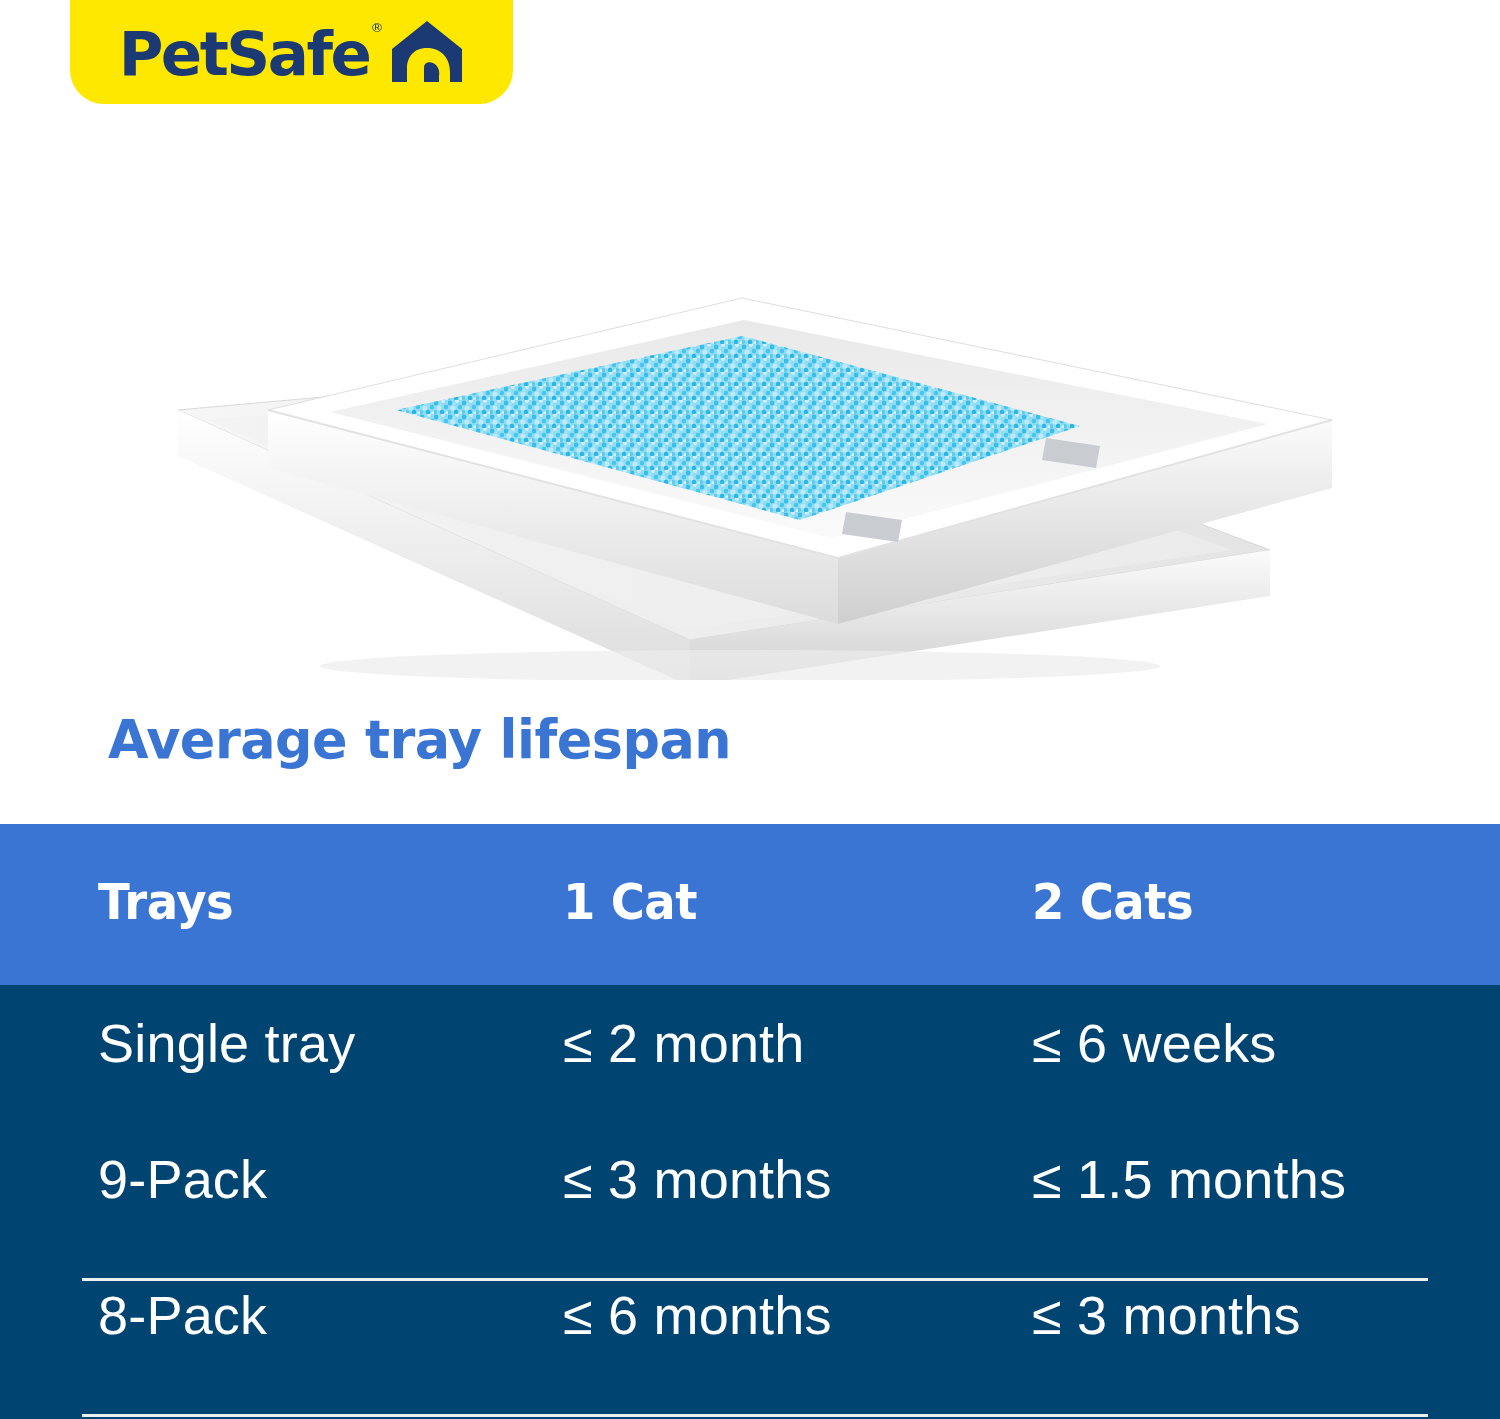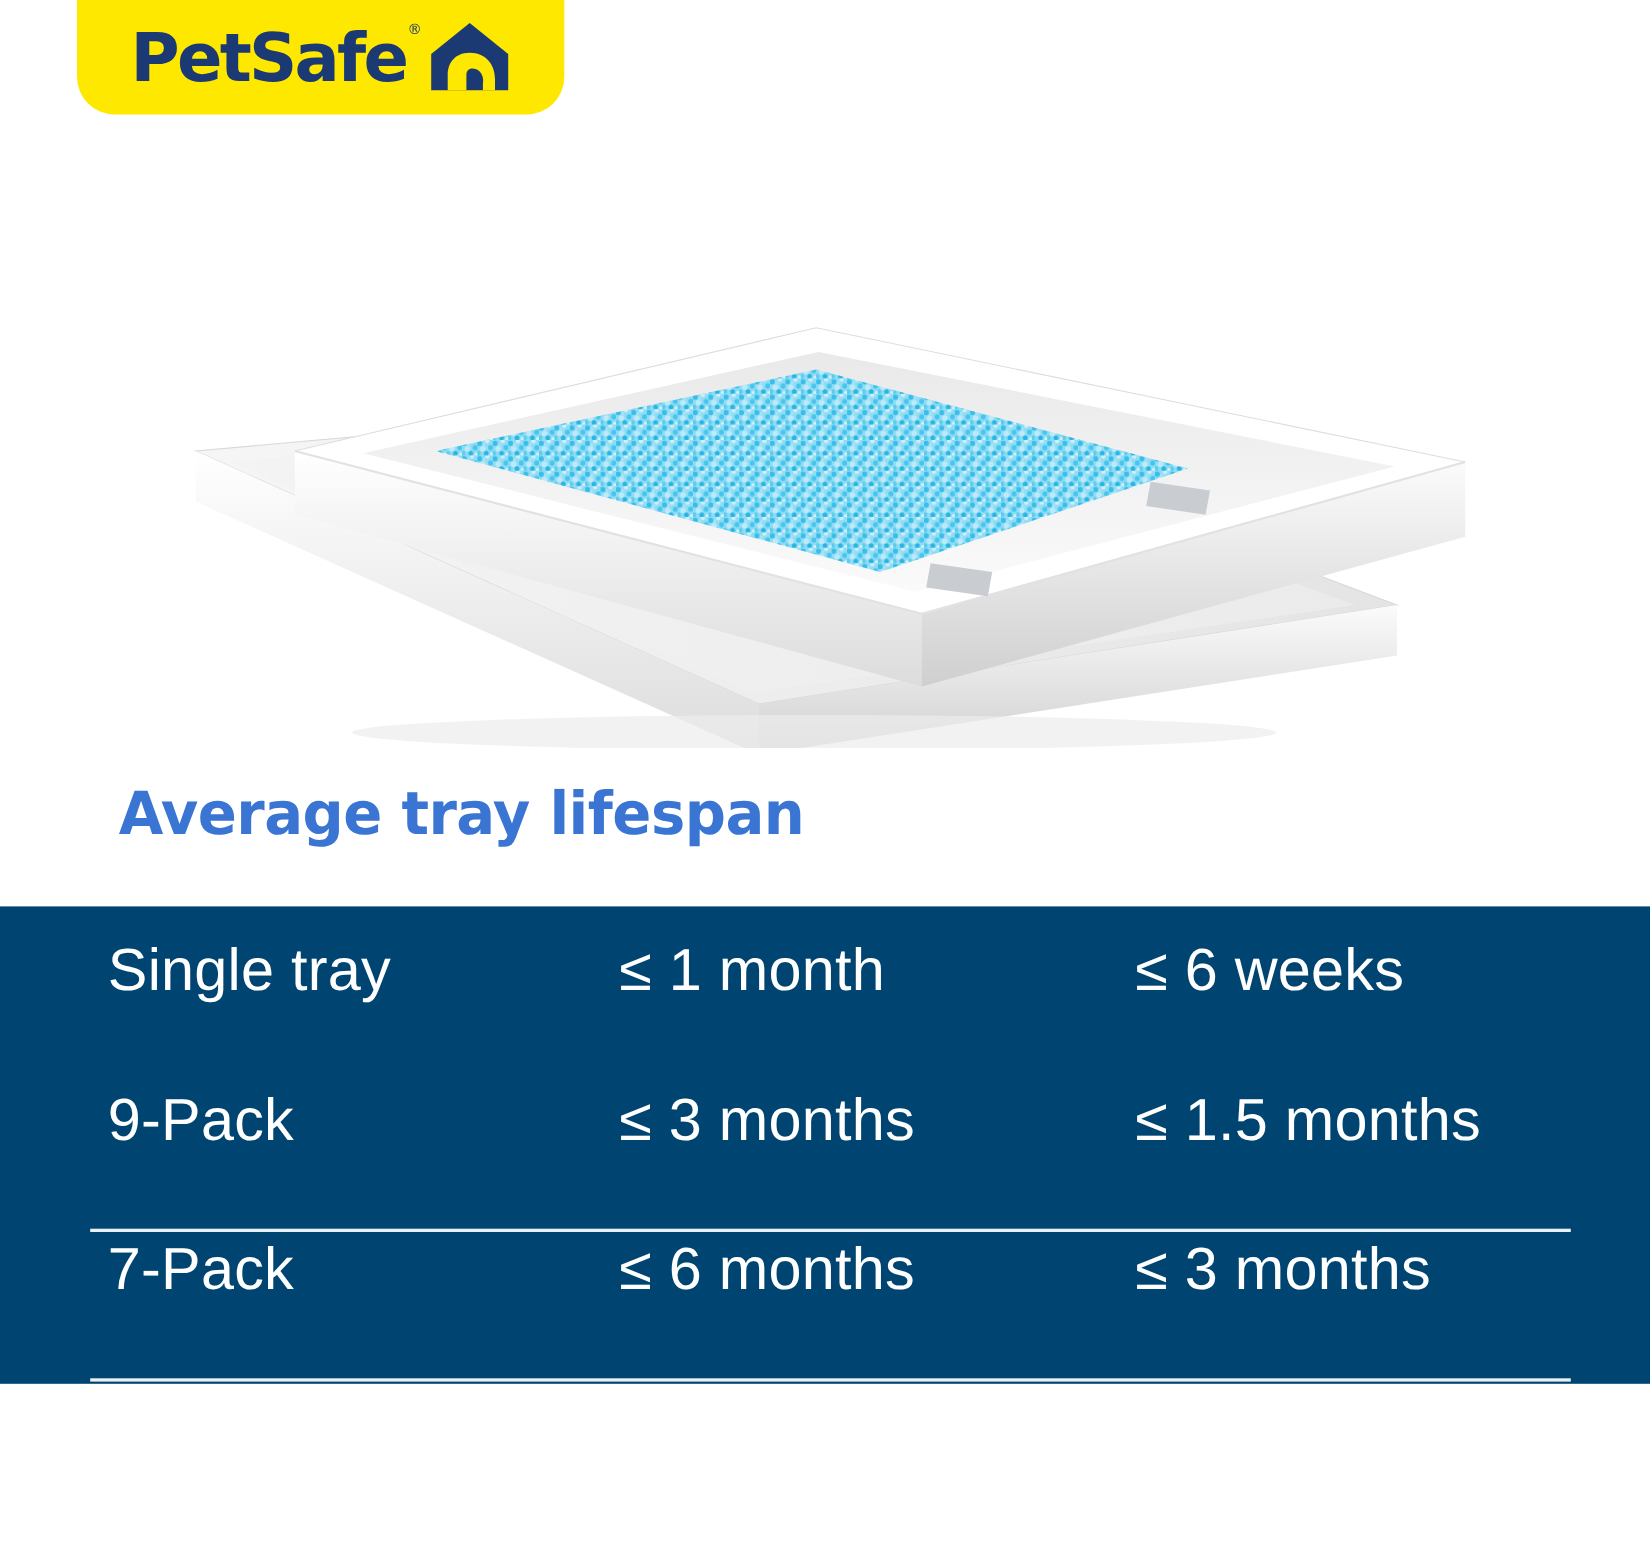--- a/index.html
+++ b/index.html
@@ -216,41 +216,46 @@
       <polygon points="846,392 902,400 898,422 842,414" fill="#c9cdd2"></polygon>
 
       <ellipse cx="740" cy="546" rx="420" ry="16" fill="#ededed" opacity="0.7"></ellipse>
     </svg>
   </div>
 
   <div class="section-title">Average tray lifespan</div>
 
   <div class="table-wrap">
 
+    <div class="table-header">
+      <div class="cell hcell col-0">Trays</div>
+      <div class="cell hcell col-1">1 Cat</div>
+      <div class="cell hcell col-2">2 Cats</div>
+    </div>
 
     <div class="table-body">
 
       <div class="row-1">
         <div class="cell bcell col-0">Single tray</div>
-        <div class="cell bcell col-1">≤ 1 month</div>
+        <div class="cell bcell col-1">≤ 2 month</div>
         <div class="cell bcell col-2">≤ 6 weeks</div>
       </div>
 
       <div class="divider divider-1"></div>
 
       <div class="row-2">
         <div class="cell bcell col-0">9-Pack</div>
         <div class="cell bcell col-1">≤ 3 months</div>
         <div class="cell bcell col-2">≤ 1.5 months</div>
       </div>
 
       <div class="divider divider-2"></div>
 
       <div class="row-3">
-        <div class="cell bcell col-0">7-Pack</div>
+        <div class="cell bcell col-0">8-Pack</div>
         <div class="cell bcell col-1">≤ 6 months</div>
         <div class="cell bcell col-2">≤ 3 months</div>
       </div>
 
     </div>
   </div>
 
 </div>
 
 </body></html>

